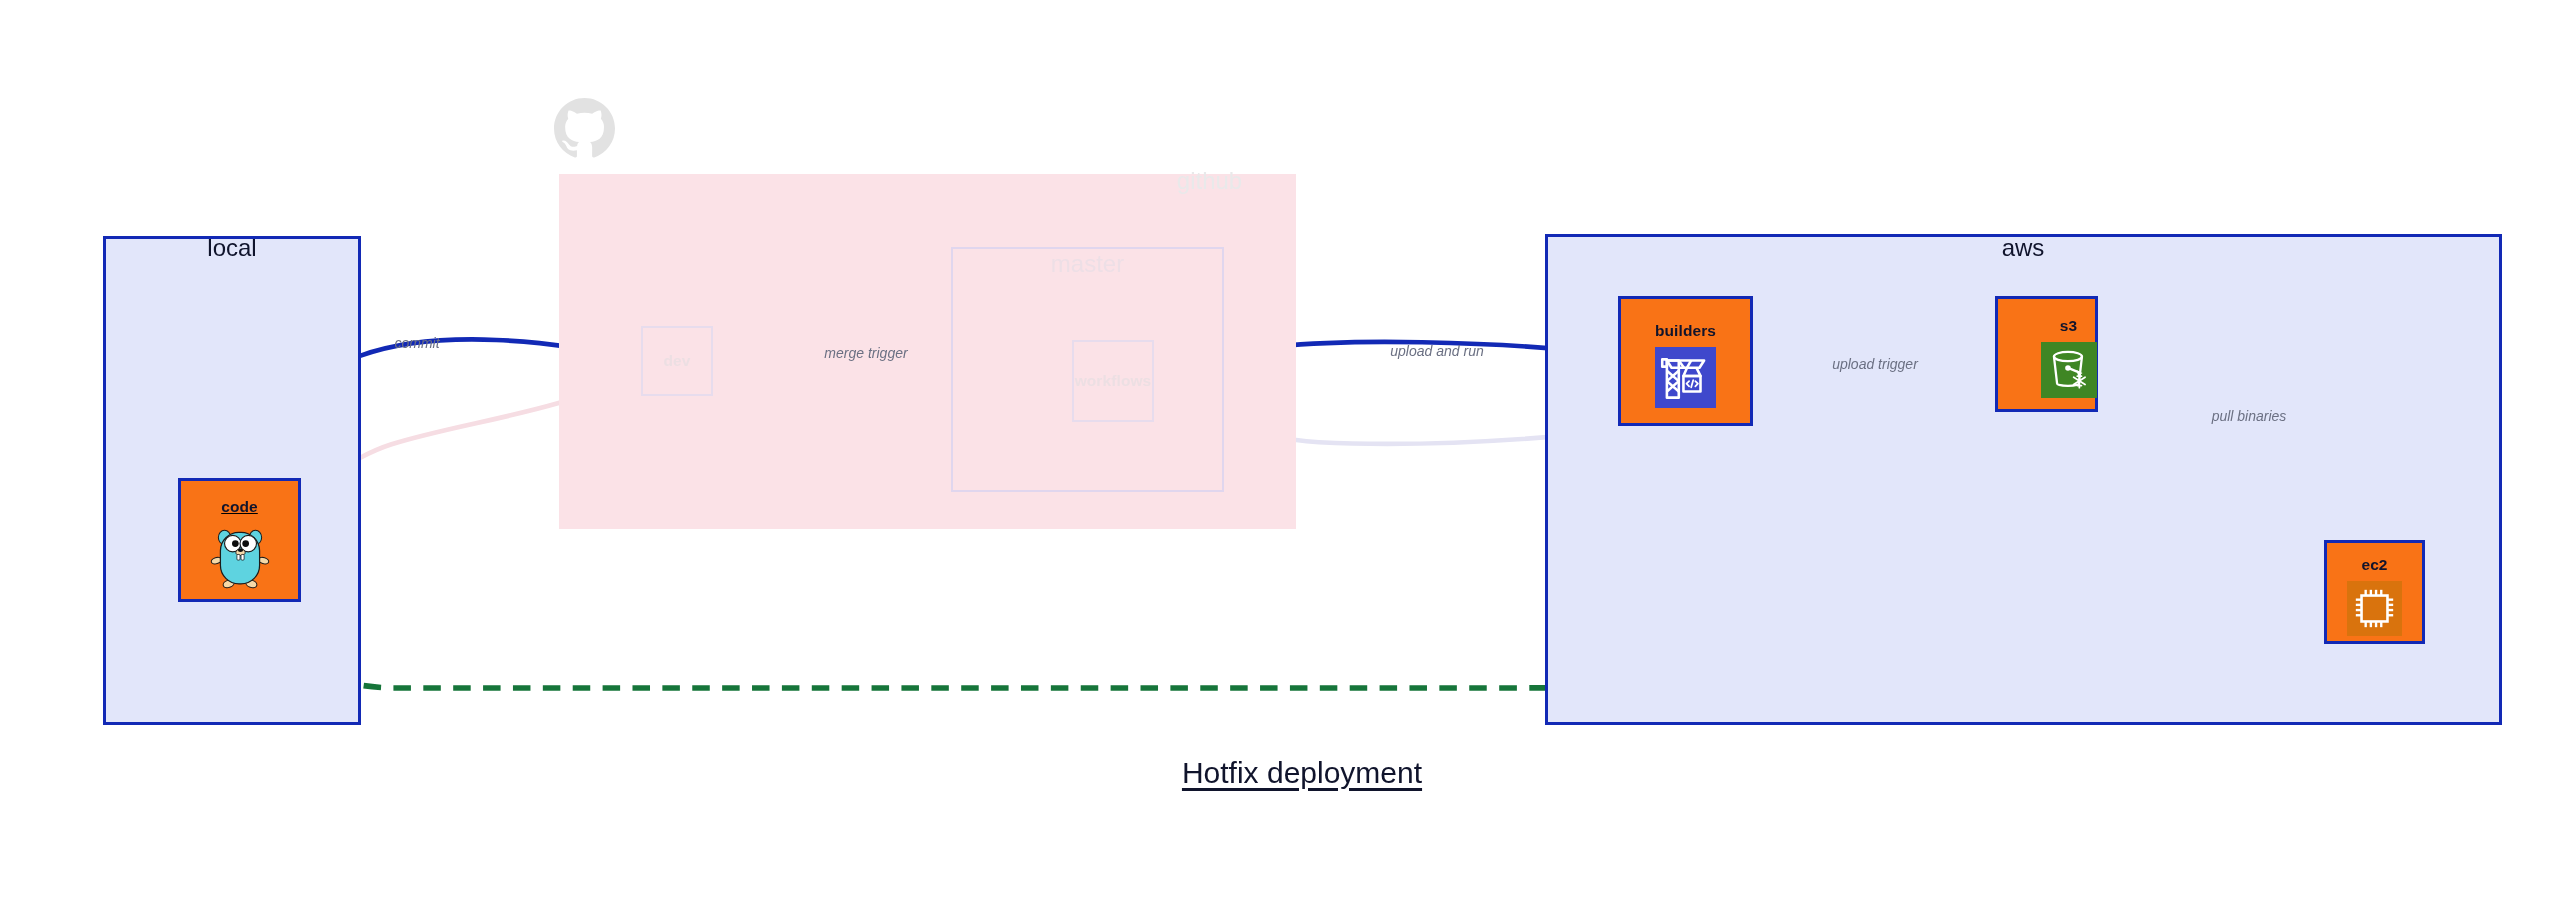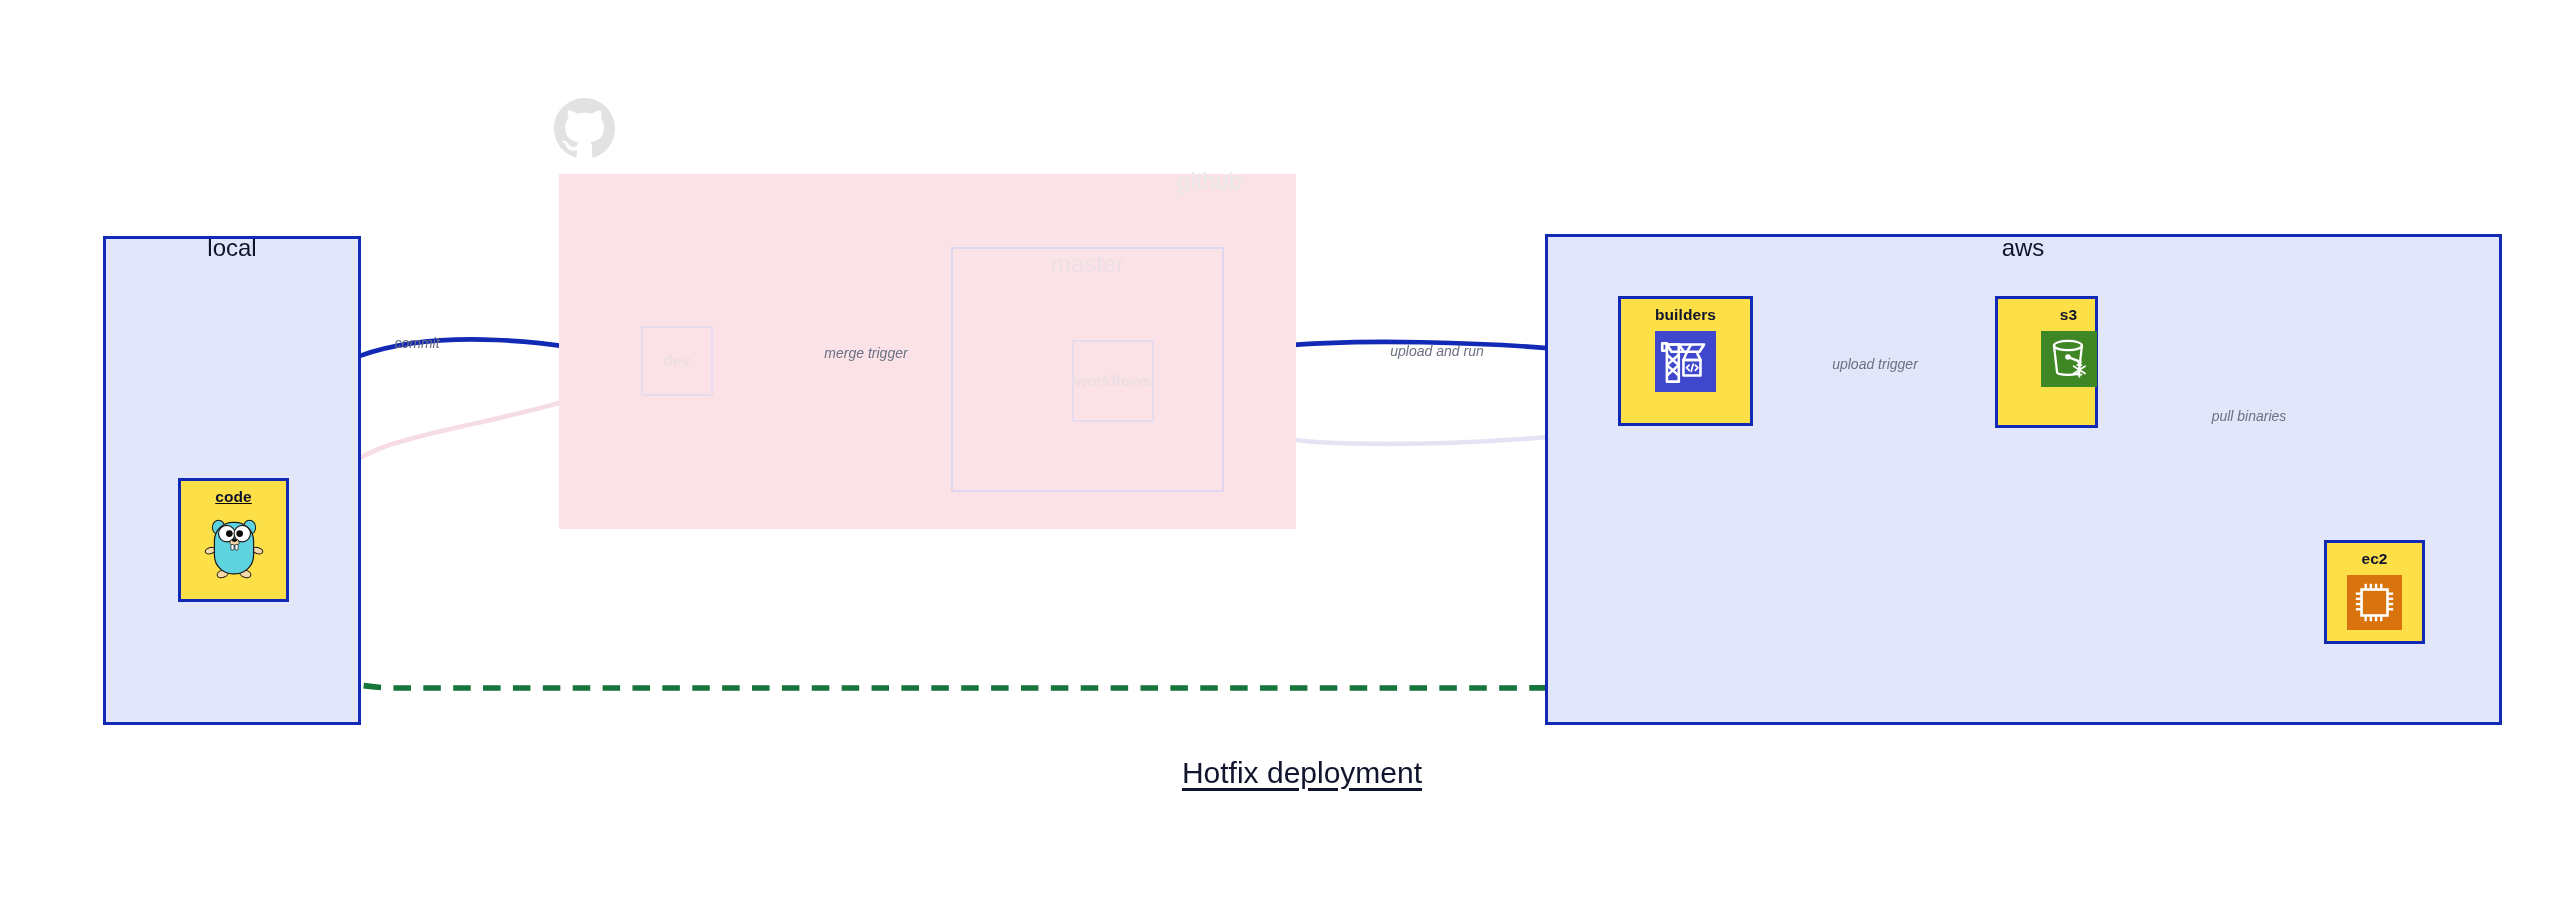--- a/index.html
+++ b/index.html
@@ -57,26 +57,26 @@
     color: #e9e9ea;
   }
   .group-title.master-title {
     color: #eddfe6;
   }
 
   
   .node {
     position: absolute;
     box-sizing: border-box;
-    background: #fde047;
+    background: #f97316;
     border: 3.1px solid #1229b5;
     display: flex;
     flex-direction: column;
     align-items: center;
-    justify-content: flex-start;
+    justify-content: center;
   }
   .node-label {
     font-size: 15.5px;
     font-weight: bold;
     color: #10142c;
     margin-top: 7.2px;
     letter-spacing: 0.1px;
     white-space: nowrap;
   }
   .node-icon {
@@ -184,21 +184,21 @@
     <div class="node-label">dev</div>
   </div>
 
   <div class="node ghost" style="left:1072px; top:340px; width:82px; height:82px;">
     <div class="node-label">workflows</div>
   </div>
 
   <div class="group group-local" style="left:103px; top:236px; width:258px; height:489px;"></div>
   <div class="group-title" style="left:170px; top:198px; width:124px;">local</div>
 
-  <div class="node" style="left:178px; top:478px; width:111px; height:124px;text-decoration:underline;">
+  <div class="node" style="left:178px; top:478px; width:123px; height:124px;text-decoration:underline;">
     <div class="node-label">code</div>
     <svg class="node-icon" width="62" height="67" viewBox="0 0 120 130" xmlns="http://www.w3.org/2000/svg">
 
       <ellipse cx="30" cy="28" rx="12" ry="14" fill="#5ed3e0" stroke="#1b1b1b" stroke-width="2"></ellipse>
       <ellipse cx="90" cy="28" rx="12" ry="14" fill="#5ed3e0" stroke="#1b1b1b" stroke-width="2"></ellipse>
 
       <ellipse cx="14" cy="73" rx="10" ry="6" fill="#f5d9a8" stroke="#1b1b1b" stroke-width="2" transform="rotate(-18 14 73)"></ellipse>
       <ellipse cx="106" cy="73" rx="10" ry="6" fill="#f5d9a8" stroke="#1b1b1b" stroke-width="2" transform="rotate(18 106 73)"></ellipse>
 
       <ellipse cx="38" cy="118" rx="11" ry="7" fill="#f5d9a8" stroke="#1b1b1b" stroke-width="2" transform="rotate(-18 38 118)"></ellipse>
@@ -245,21 +245,21 @@
         <rect x="55" y="56" width="33" height="30"></rect>
       </g>
       <g fill="none" stroke="#ffffff" stroke-width="3.4" stroke-linecap="round" stroke-linejoin="round">
         <polyline points="66,66 61,71 66,76"></polyline>
         <polyline points="78,66 83,71 78,76"></polyline>
         <line x1="74" y1="64" x2="70" y2="78"></line>
       </g>
     </svg>
   </div>
 
-  <div class="node" style="left:1995px; top:296px; width:103px; height:132px;padding-left:44px;">
+  <div class="node" style="left:1995px; top:296px; width:103px; height:116px;padding-left:44px;">
     <div class="node-label">s3</div>
     <svg class="node-icon" width="56" height="56" viewBox="0 0 108 108" xmlns="http://www.w3.org/2000/svg">
       <rect x="0" y="0" width="108" height="108" fill="#3f8624"></rect>
       <g fill="none" stroke="#ffffff" stroke-width="4.4" stroke-linecap="round" stroke-linejoin="round">
 
         <ellipse cx="52" cy="28" rx="27" ry="9"></ellipse>
         <path d="M25,28 L31,80 C31,86 73,86 73,80 L79,28"></path>
 
         <line x1="52" y1="50" x2="72" y2="58"></line>
         <circle cx="52" cy="50" r="3.2" fill="#ffffff"></circle>

